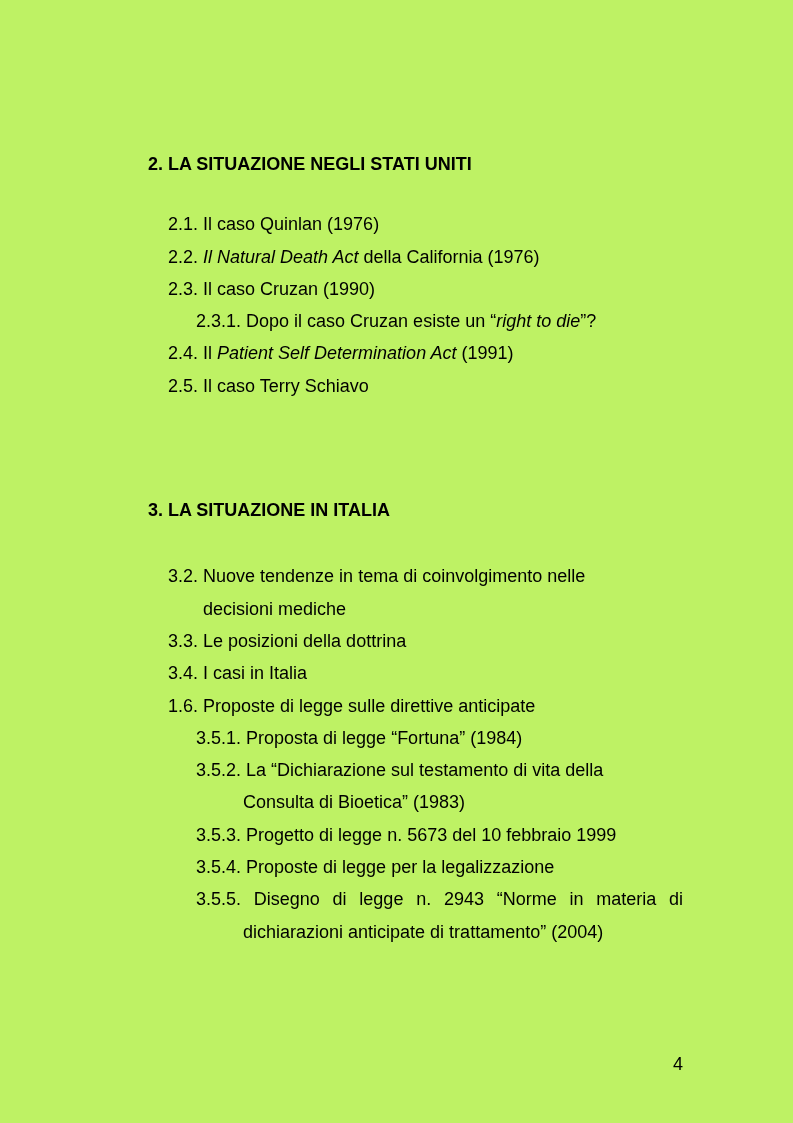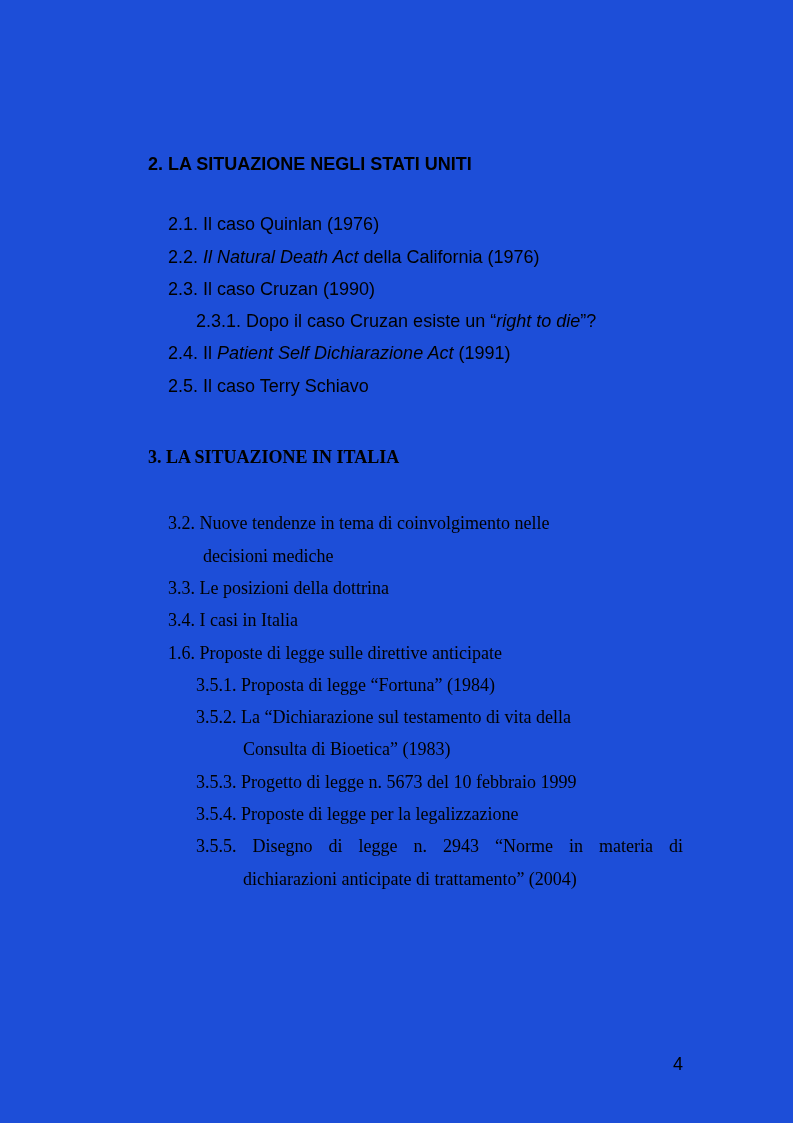--- a/index.html
+++ b/index.html
@@ -4,41 +4,41 @@
 <style>
   html, body {
     margin: 0;
     padding: 0;
     background: #ffffff;
   }
   .page {
     position: relative;
     width: 793px;
     height: 1123px;
-    background: #1d4ed8;
+    background: #bef264;
     font-family: "Liberation Sans", "DejaVu Sans", sans-serif;
     font-size: 18px;
     color: #000000;
     overflow: hidden;
   }
   .content {
     position: absolute;
     left: 148px;
     top: 148px;
     width: 535px; 
   }
   .section-heading {
     margin: 0;
     font-size: 18px;
     font-weight: 700;
     line-height: 32.3px;
     white-space: nowrap;
   }
   .section-0 .section-heading { margin-bottom: 28px; }
-  .section-1 { margin-top: 39px; font-family: Liberation Serif, serif; }
+  .section-1 { margin-top: 92px; }
   .section-1 .section-heading { margin-bottom: 34px; }
   .toc-item { margin: 0; }
   .line {
     line-height: 32.3px;
     white-space: nowrap;
   }
   .line.l1 { padding-left: 20px; }
   .line.l1.cont { padding-left: 55px; }
   .line.l2 { padding-left: 48px; }
   .line.l2.cont { padding-left: 95px; }
@@ -72,21 +72,21 @@
         <div class="toc-item level1">
           <div class="line l1"><span>2.2. </span><span class="it">Il Natural Death Act</span><span> della California (1976)</span></div>
         </div>
         <div class="toc-item level1">
           <div class="line l1"><span>2.3. Il caso Cruzan (1990)</span></div>
         </div>
         <div class="toc-item level2">
           <div class="line l2"><span>2.3.1. Dopo il caso Cruzan esiste un “</span><span class="it">right to die</span><span>”?</span></div>
         </div>
         <div class="toc-item level1">
-          <div class="line l1"><span>2.4. Il </span><span class="it">Patient Self Dichiarazione Act</span><span> (1991)</span></div>
+          <div class="line l1"><span>2.4. Il </span><span class="it">Patient Self Determination Act</span><span> (1991)</span></div>
         </div>
         <div class="toc-item level1">
           <div class="line l1"><span>2.5. Il caso Terry Schiavo</span></div>
         </div>
       </section>
       <section class="section section-1">
         <h2 class="section-heading">3. LA SITUAZIONE IN ITALIA</h2>
         <div class="toc-item level1">
           <div class="line l1"><span>3.2. Nuove tendenze in tema di coinvolgimento nelle</span></div>
           <div class="line l1 cont"><span>decisioni mediche</span></div>

